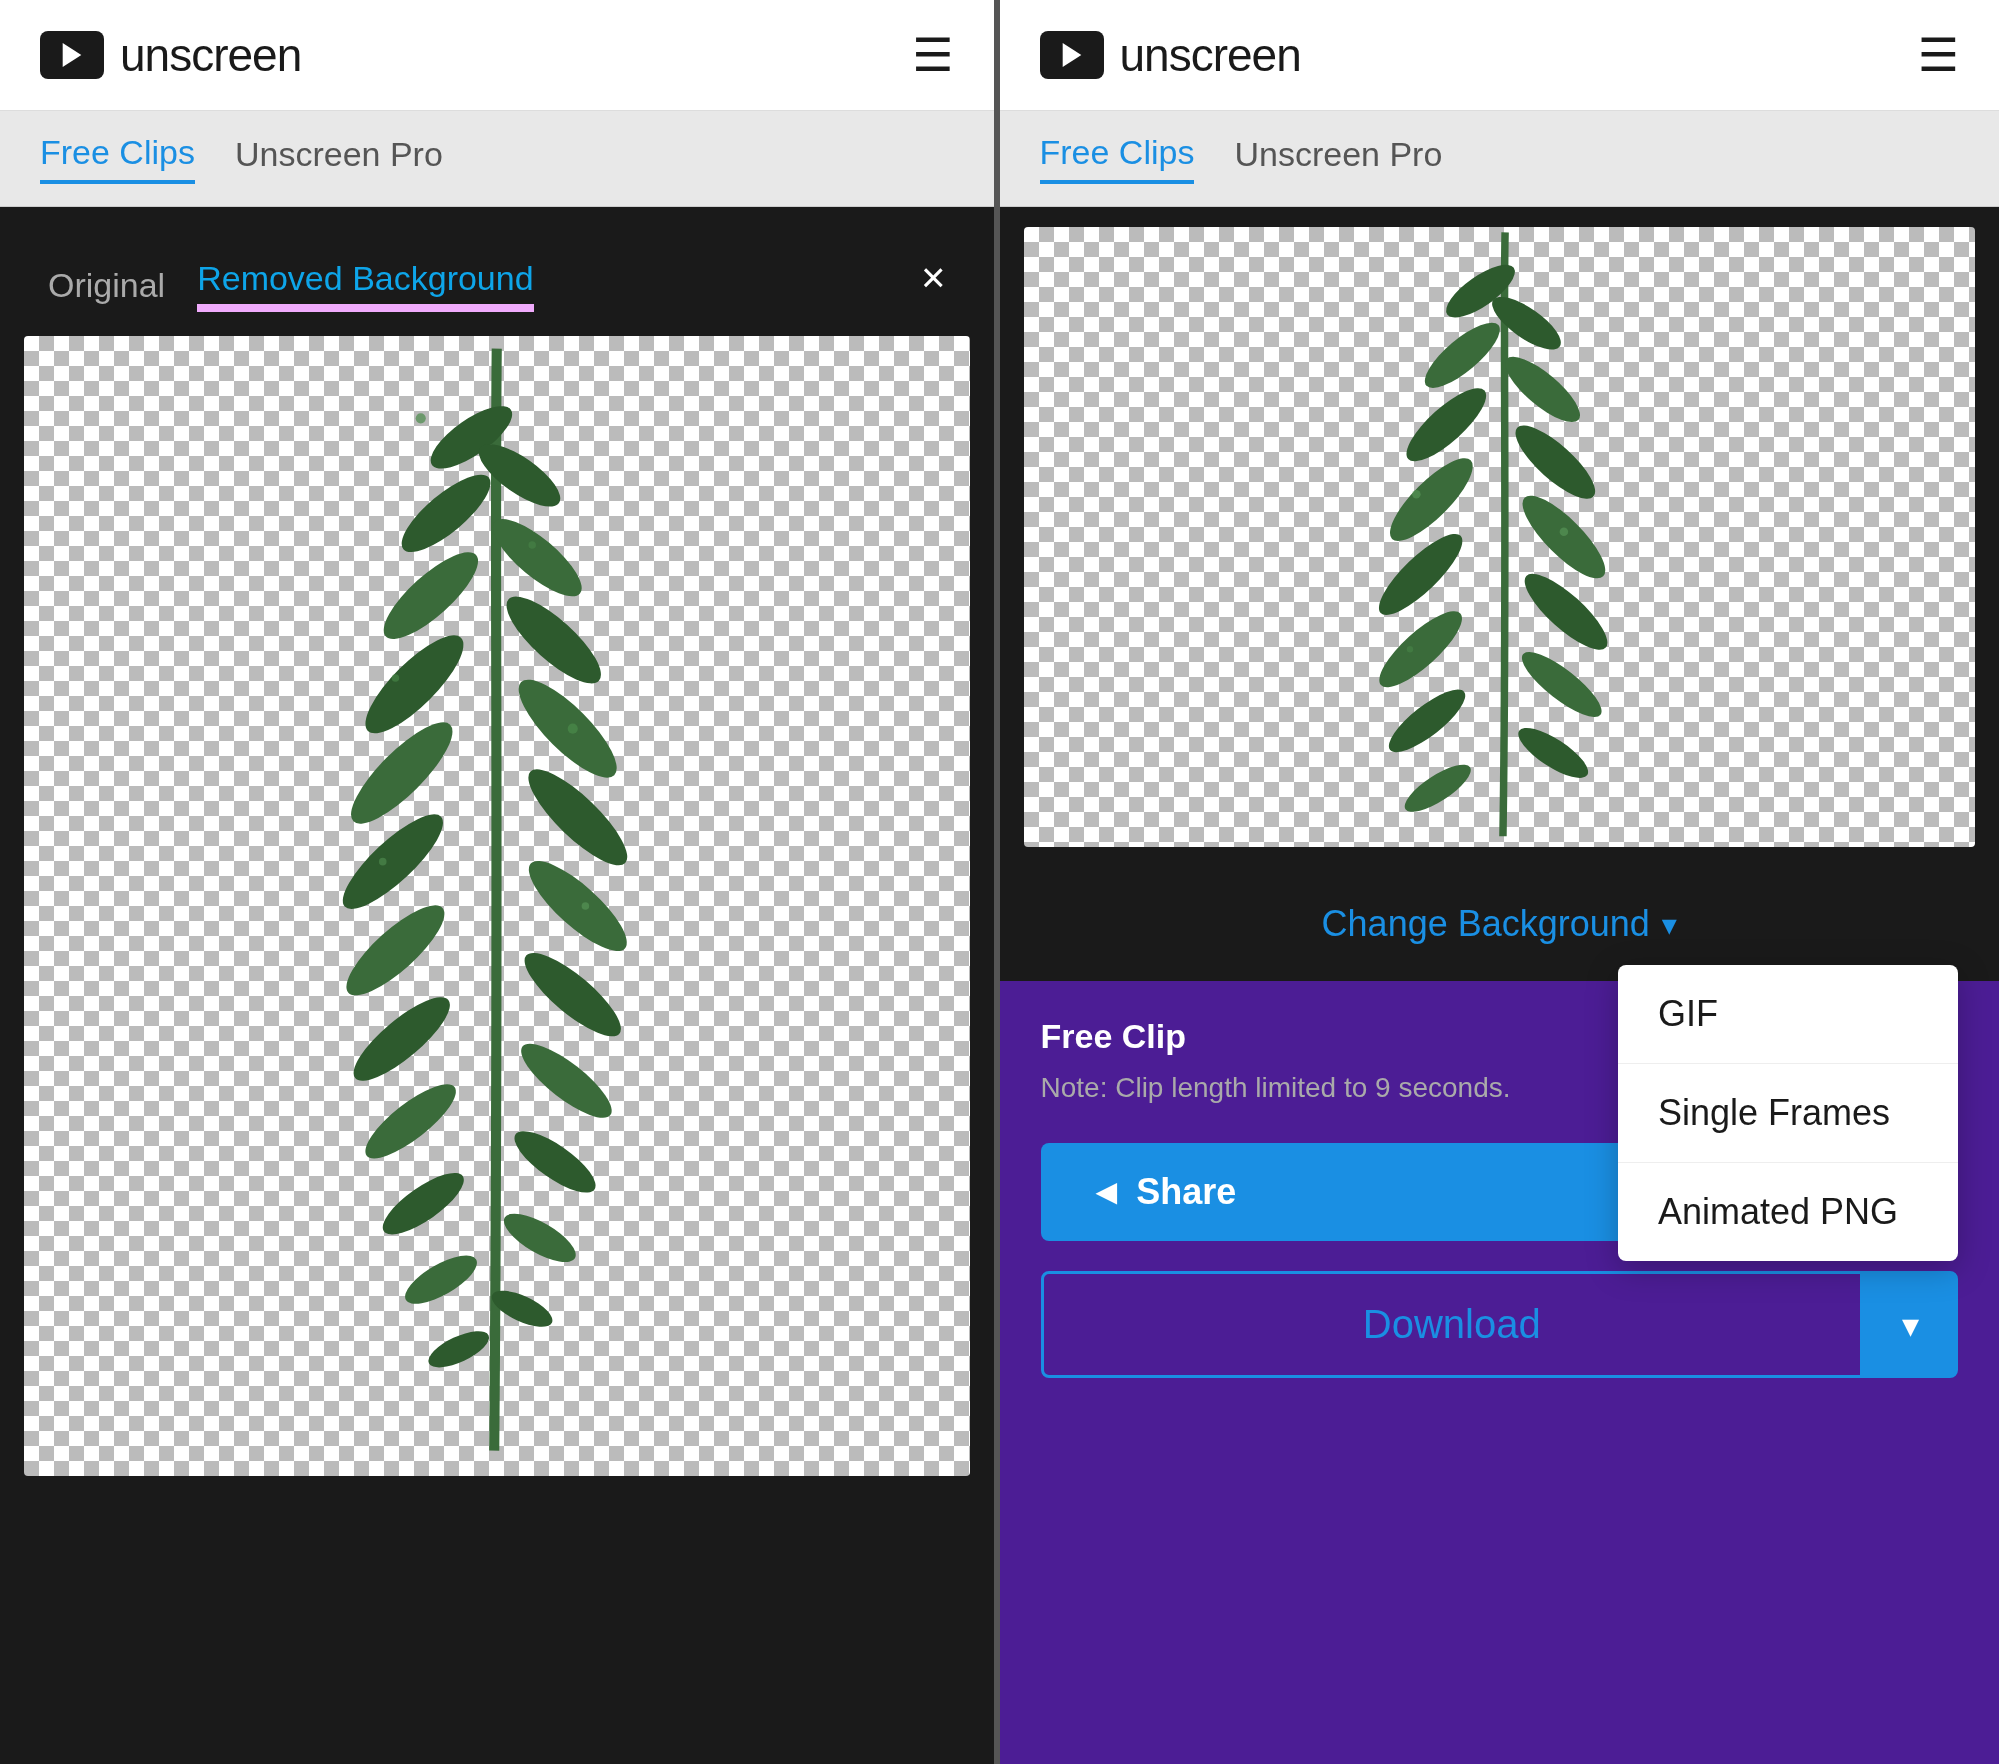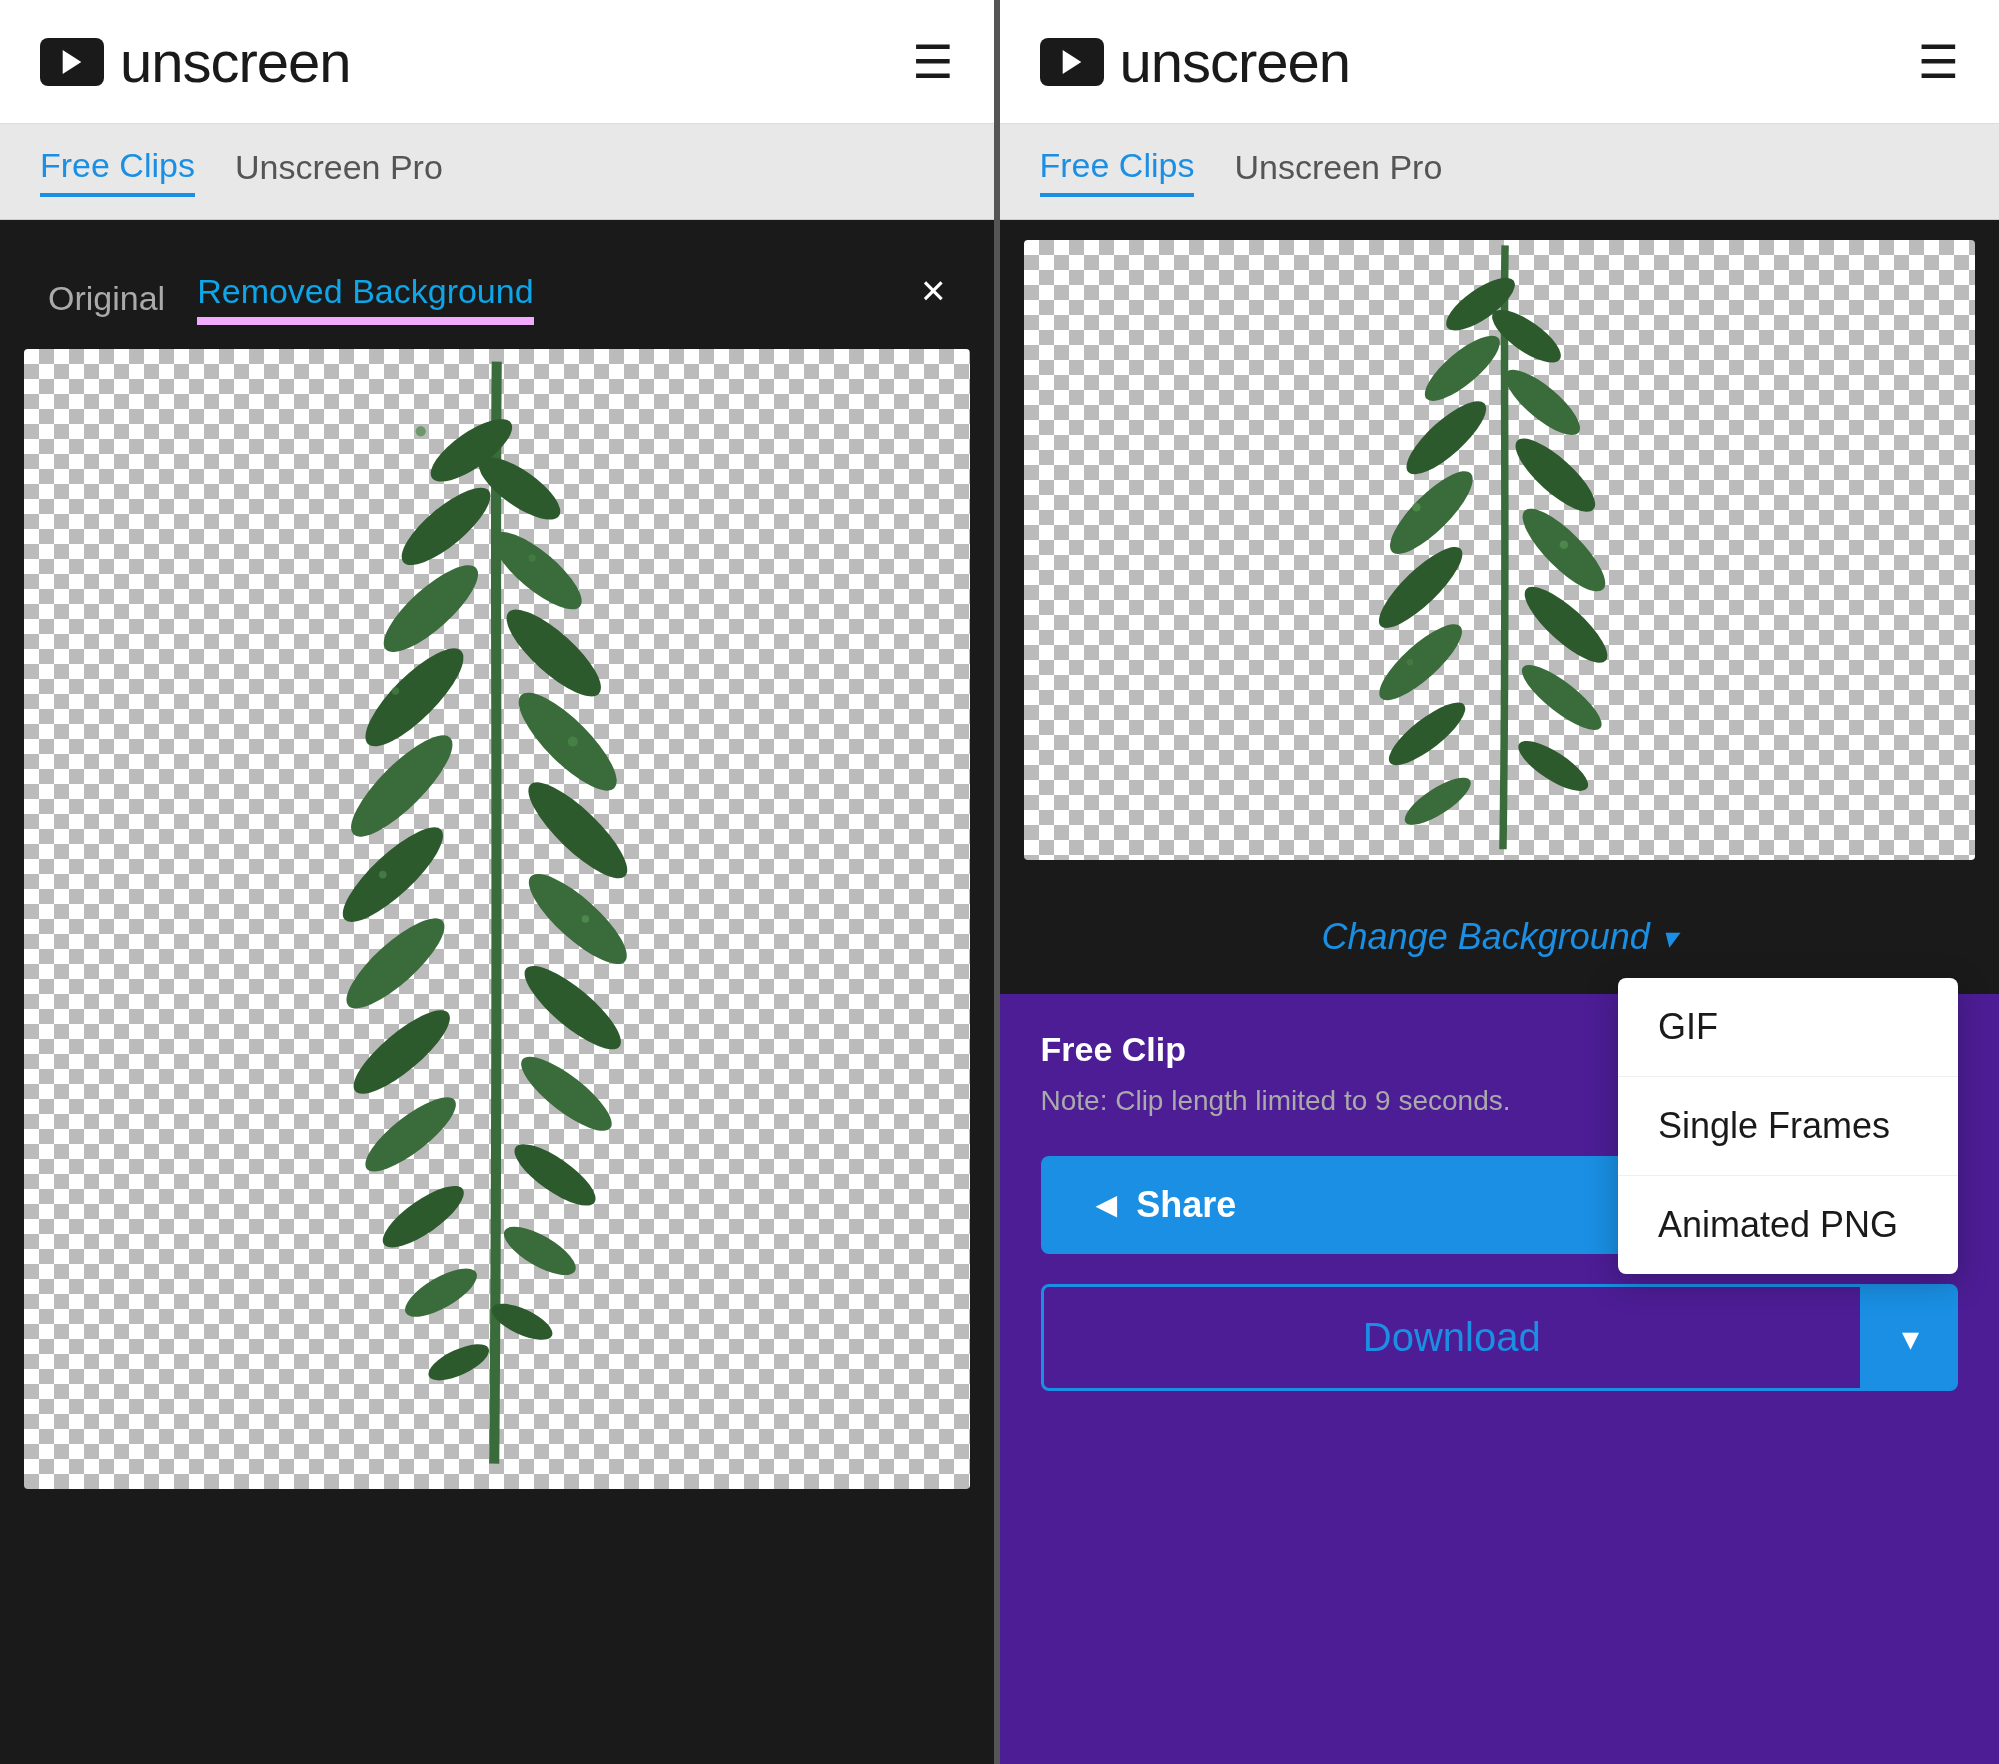--- a/index.html
+++ b/index.html
@@ -53,21 +53,21 @@
       justify-content: center;
     }
 
     .logo-icon svg {
       width: 32px;
       height: 32px;
       fill: white;
     }
 
     .logo-text {
-      font-size: 58px;
+      font-size: 46px;
       font-weight: 500;
       color: #1a1a1a;
       letter-spacing: -1px;
     }
 
     .hamburger {
       font-size: 46px;
       color: #1a1a1a;
       cursor: pointer;
       line-height: 1;
@@ -177,21 +177,20 @@
     }
 
     
     .change-background-bar {
       padding: 36px 48px;
       display: flex;
       align-items: center;
       justify-content: center;
       gap: 12px;
       cursor: pointer;
-      font-style: italic;
     }
 
     .change-background-text {
       font-size: 36px;
       color: #1a8fe3;
       font-weight: 500;
     }
 
     .chevron-icon {
       font-size: 30px;

